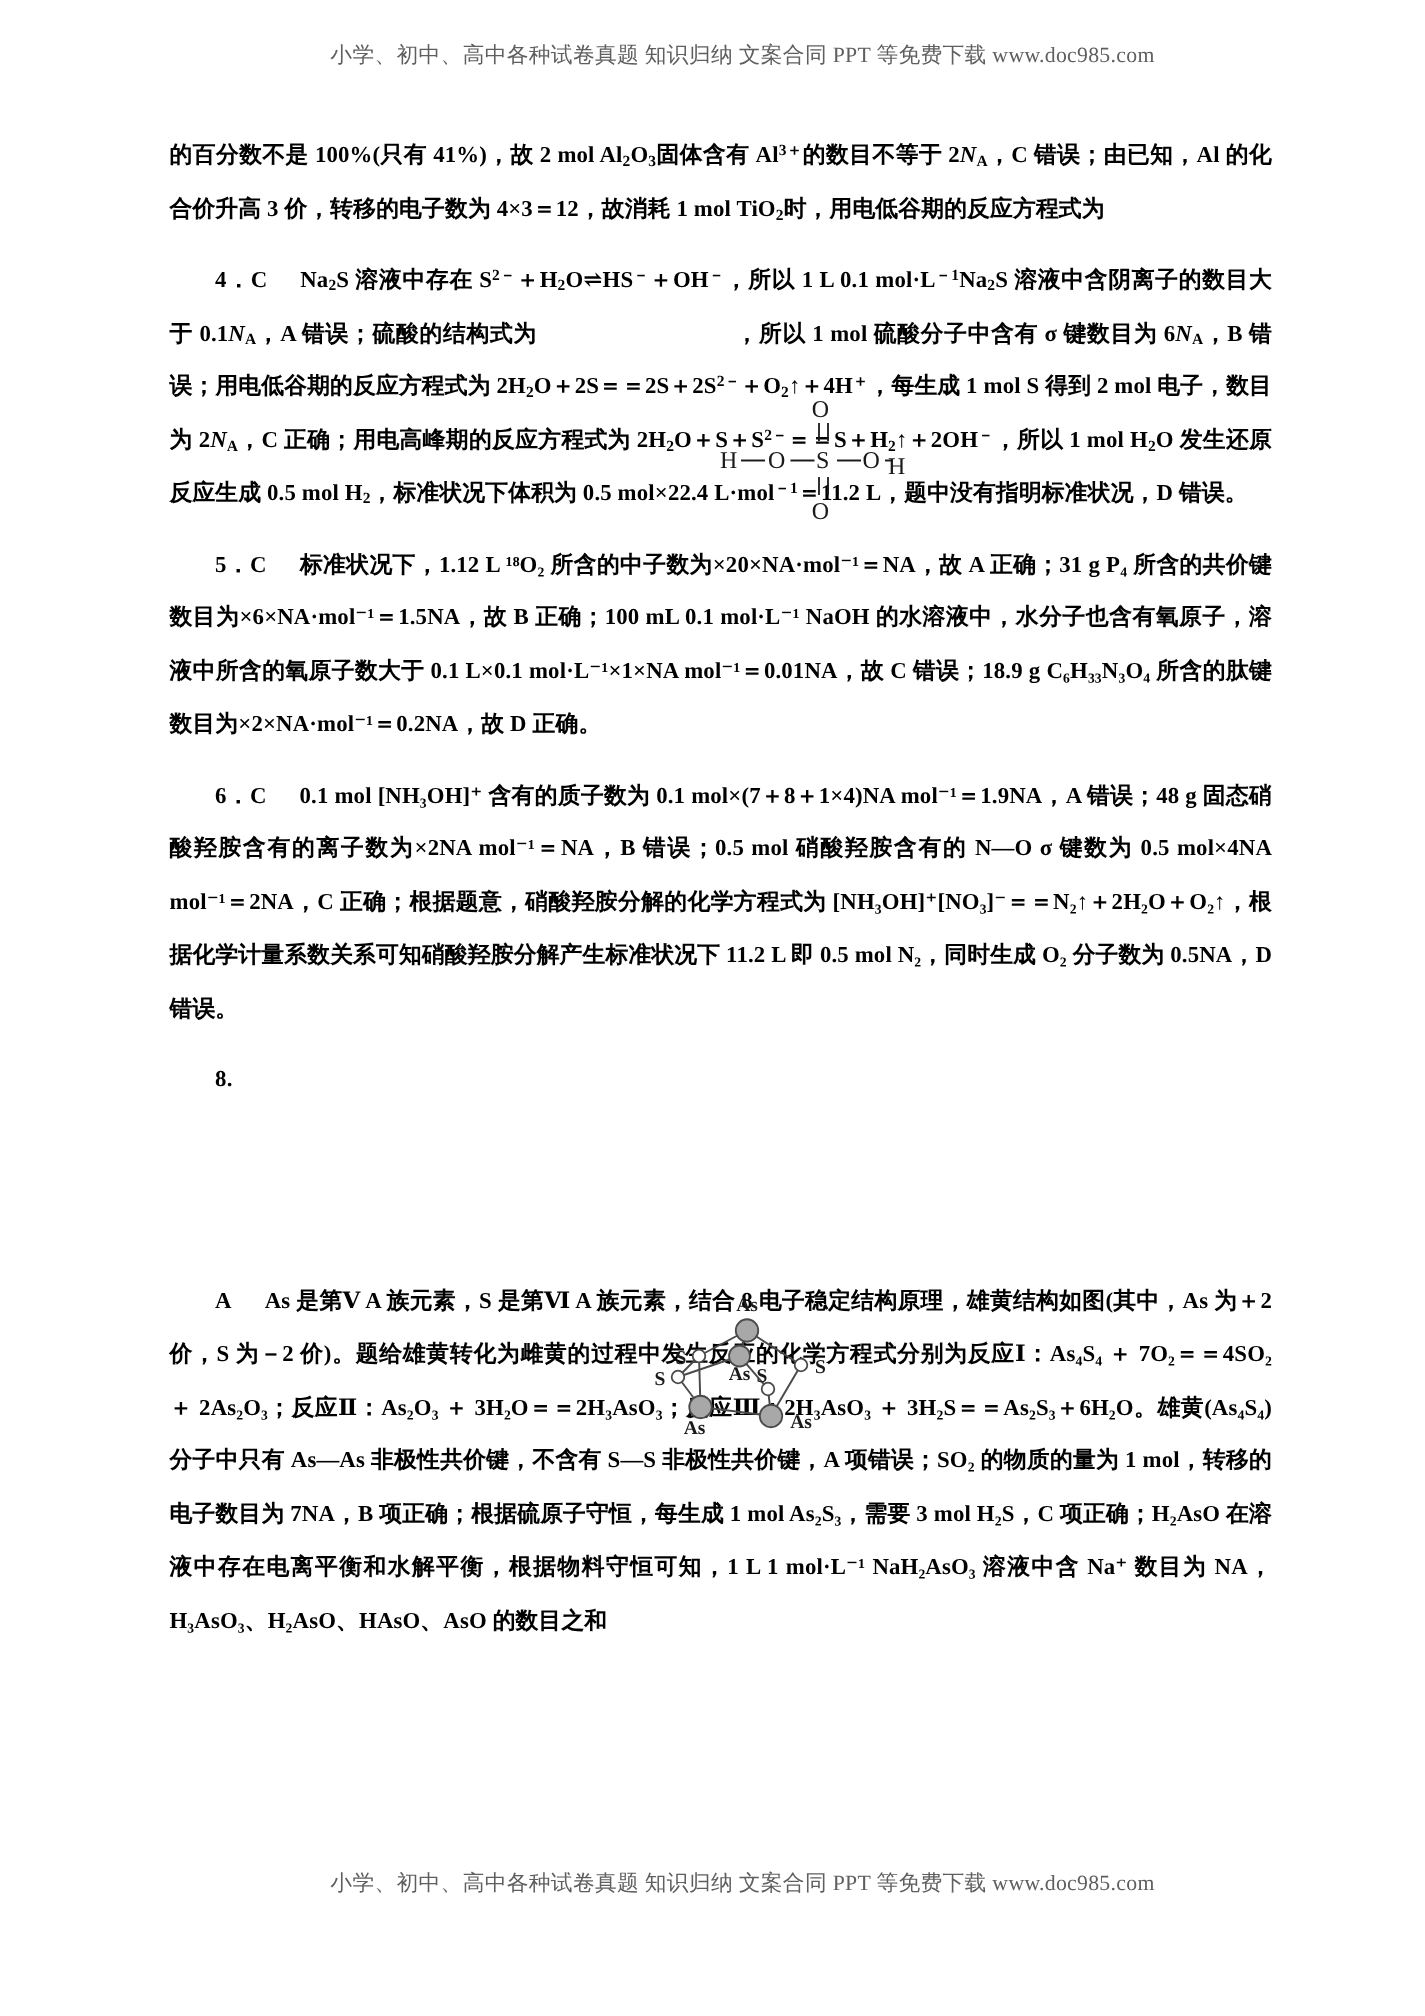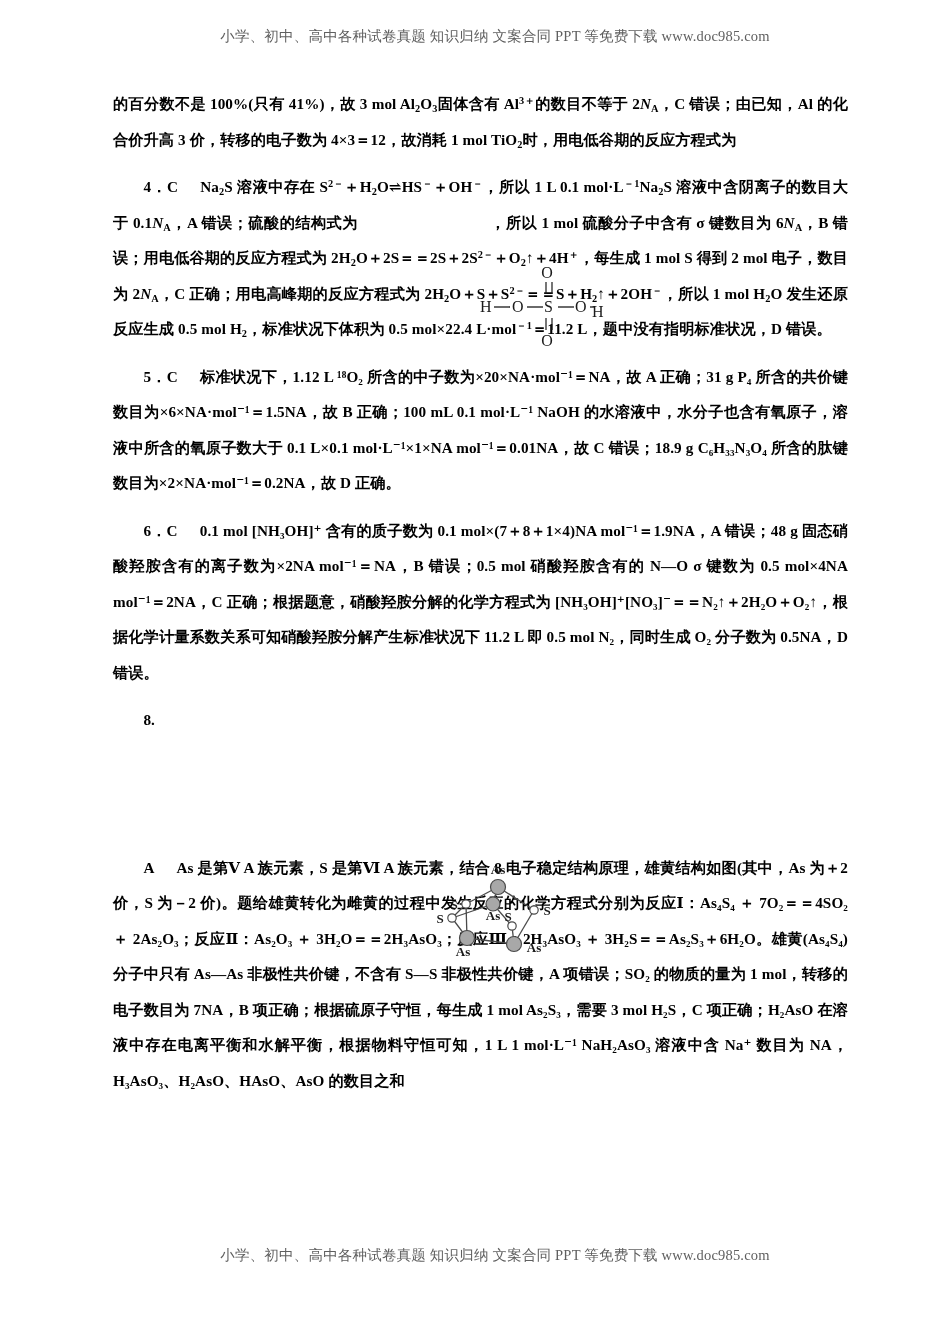--- a/index.html
+++ b/index.html
@@ -91,21 +91,21 @@
 </style>
 </head>
 <body>
 
 <div class="page">
 
   <div class="watermark watermark-top">小学、初中、高中各种试卷真题 知识归纳 文案合同 PPT 等免费下载  www.doc985.com</div>
 
   <div class="content">
 
-    <p class="para"><span>的百分数不是 100%(只有 41%)，故 3 mol Al</span><sub>2</sub><span>O</span><sub>3</sub><span>固体含有 Al</span><sup>3＋</sup><span>的数目不等于 2</span><span class="ital">N</span><sub>A</sub><span>，C 错误；由已知，Al 的化合价升高 3 价，转移的电子数为 4×3＝12，故消耗 1 mol TiO</span><sub>2</sub><span>时，用电低谷期的反应方程式为</span></p>
+    <p class="para"><span>的百分数不是 100%(只有 41%)，故 2 mol Al</span><sub>2</sub><span>O</span><sub>3</sub><span>固体含有 Al</span><sup>3＋</sup><span>的数目不等于 2</span><span class="ital">N</span><sub>A</sub><span>，C 错误；由已知，Al 的化合价升高 3 价，转移的电子数为 4×3＝12，故消耗 1 mol TiO</span><sub>2</sub><span>时，用电低谷期的反应方程式为</span></p>
 
 
     <p class="para indent gap"><span>4．</span><span>C</span><span class="inline-pad" style="width:22px"></span><span>Na</span><sub>2</sub><span>S 溶液中存在 S</span><sup>2－</sup><span>＋H</span><sub>2</sub><span>O</span><span>⇌</span><span>HS</span><sup>－</sup><span>＋OH</span><sup>－</sup><span>，所以 1 L 0.1 mol·L</span><sup>－1</sup><span>Na</span><sub>2</sub><span>S 溶液中含阴离子的数目大于 0.1</span><span class="ital">N</span><sub>A</sub><span>，A 错误；硫酸的结构式为</span><span class="inline-pad"></span><span>，所以 1 mol 硫酸分子中含有 σ 键数目为 6</span><span class="ital">N</span><sub>A</sub><span>，B 错误；用电低谷期的反应方程式为 2H</span><sub>2</sub><span>O＋2S＝＝2S＋2S</span><sup>2－</sup><span>＋O</span><sub>2</sub><span>↑＋4H</span><sup>＋</sup><span>，每生成 1 mol S 得到 2 mol 电子，数目为 2</span><span class="ital">N</span><sub>A</sub><span>，C 正确；用电高峰期的反应方程式为 2H</span><sub>2</sub><span>O＋S＋S</span><sup>2－</sup><span>＝＝S＋H</span><sub>2</sub><span>↑＋2OH</span><sup>－</sup><span>，所以 1 mol H</span><sub>2</sub><span>O 发生还原反应生成 0.5 mol H</span><sub>2</sub><span>，标准状况下体积为 0.5 mol×22.4 L·mol</span><sup>－1</sup><span>＝11.2 L，题中没有指明标准状况，D 错误。</span></p>
 
     <p class="para indent gap"><span>5．</span><span>C</span><span class="inline-pad" style="width:22px"></span><span>标准状况下，1.12 L ¹⁸O₂ 所含的中子数为×20×NA·mol⁻¹＝NA，故 A 正确；31 g P₄ 所含的共价键数目为×6×NA·mol⁻¹＝1.5NA，故 B 正确；100 mL 0.1 mol·L⁻¹ NaOH 的水溶液中，水分子也含有氧原子，溶液中所含的氧原子数大于 0.1 L×0.1 mol·L⁻¹×1×NA mol⁻¹＝0.01NA，故 C 错误；18.9 g C₆H₃₃N₃O₄ 所含的肽键数目为×2×NA·mol⁻¹＝0.2NA，故 D 正确。</span></p>
 
     <p class="para indent gap"><span>6．</span><span>C</span><span class="inline-pad" style="width:22px"></span><span>0.1 mol [NH₃OH]⁺ 含有的质子数为 0.1 mol×(7＋8＋1×4)NA mol⁻¹＝1.9NA，A 错误；48 g 固态硝酸羟胺含有的离子数为×2NA mol⁻¹＝NA，B 错误；0.5 mol 硝酸羟胺含有的 N—O σ 键数为 0.5 mol×4NA mol⁻¹＝2NA，C 正确；根据题意，硝酸羟胺分解的化学方程式为 [NH₃OH]⁺[NO₃]⁻＝＝N₂↑＋2H₂O＋O₂↑，根据化学计量系数关系可知硝酸羟胺分解产生标准状况下 11.2 L 即 0.5 mol N₂，同时生成 O₂ 分子数为 0.5NA，D 错误。</span></p>
 
 
     <p class="para indent gap"><span>8.</span></p>

